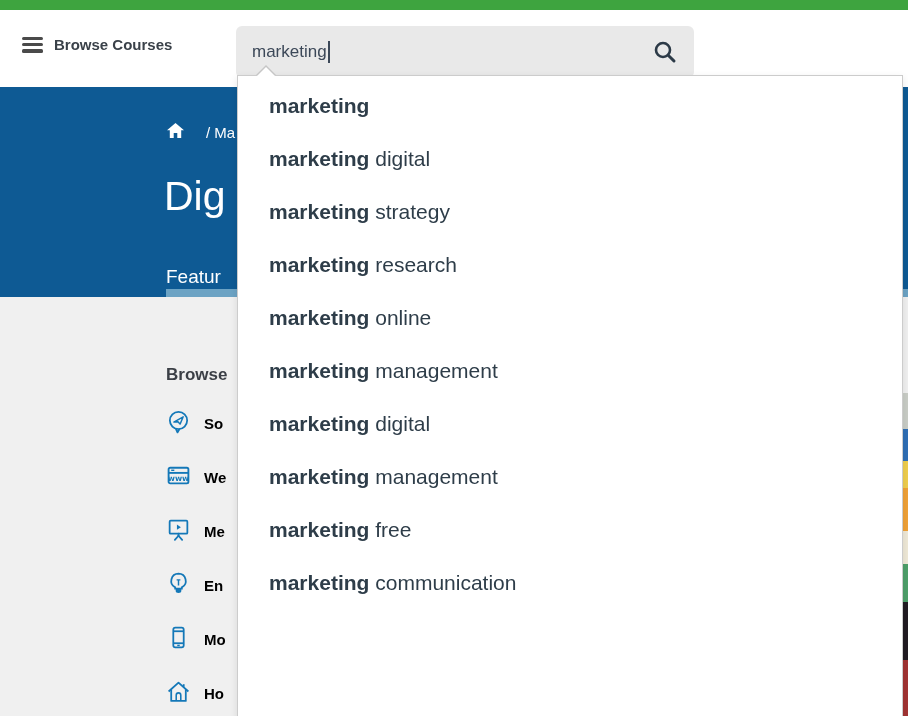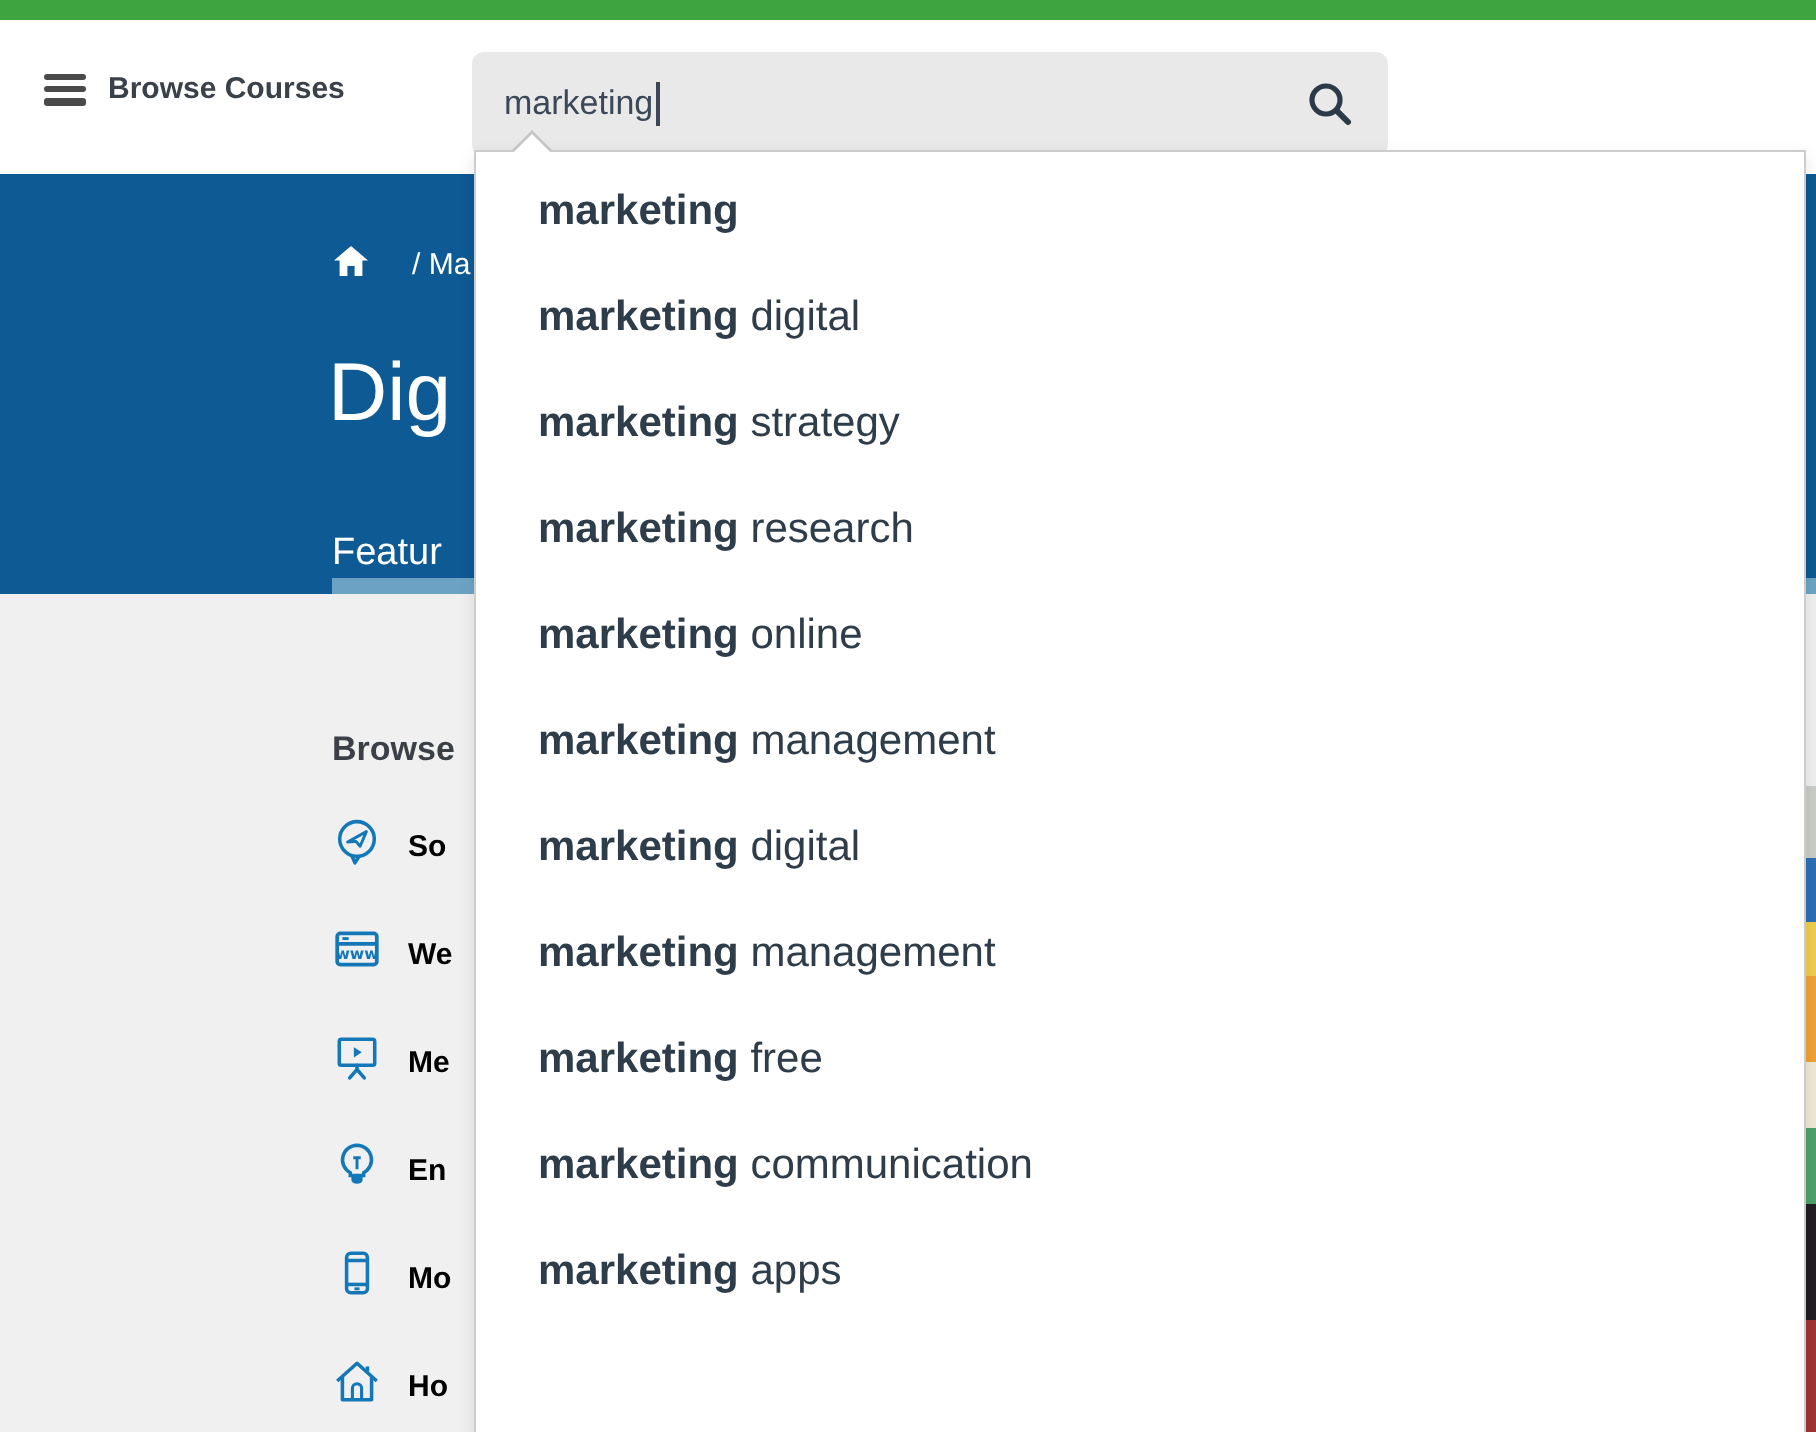--- a/index.html
+++ b/index.html
@@ -240,16 +240,15 @@
       <div class="sugg"><b>marketing</b><span> management</span></div>
 
       <div class="sugg"><b>marketing</b><span> digital</span></div>
 
       <div class="sugg"><b>marketing</b><span> management</span></div>
 
       <div class="sugg"><b>marketing</b><span> free</span></div>
 
       <div class="sugg"><b>marketing</b><span> communication</span></div>
 
-      <div class="sugg"><b>marketing</b><span> apps</span></div>
     </div>
 
 </div>
 
 </body></html>

